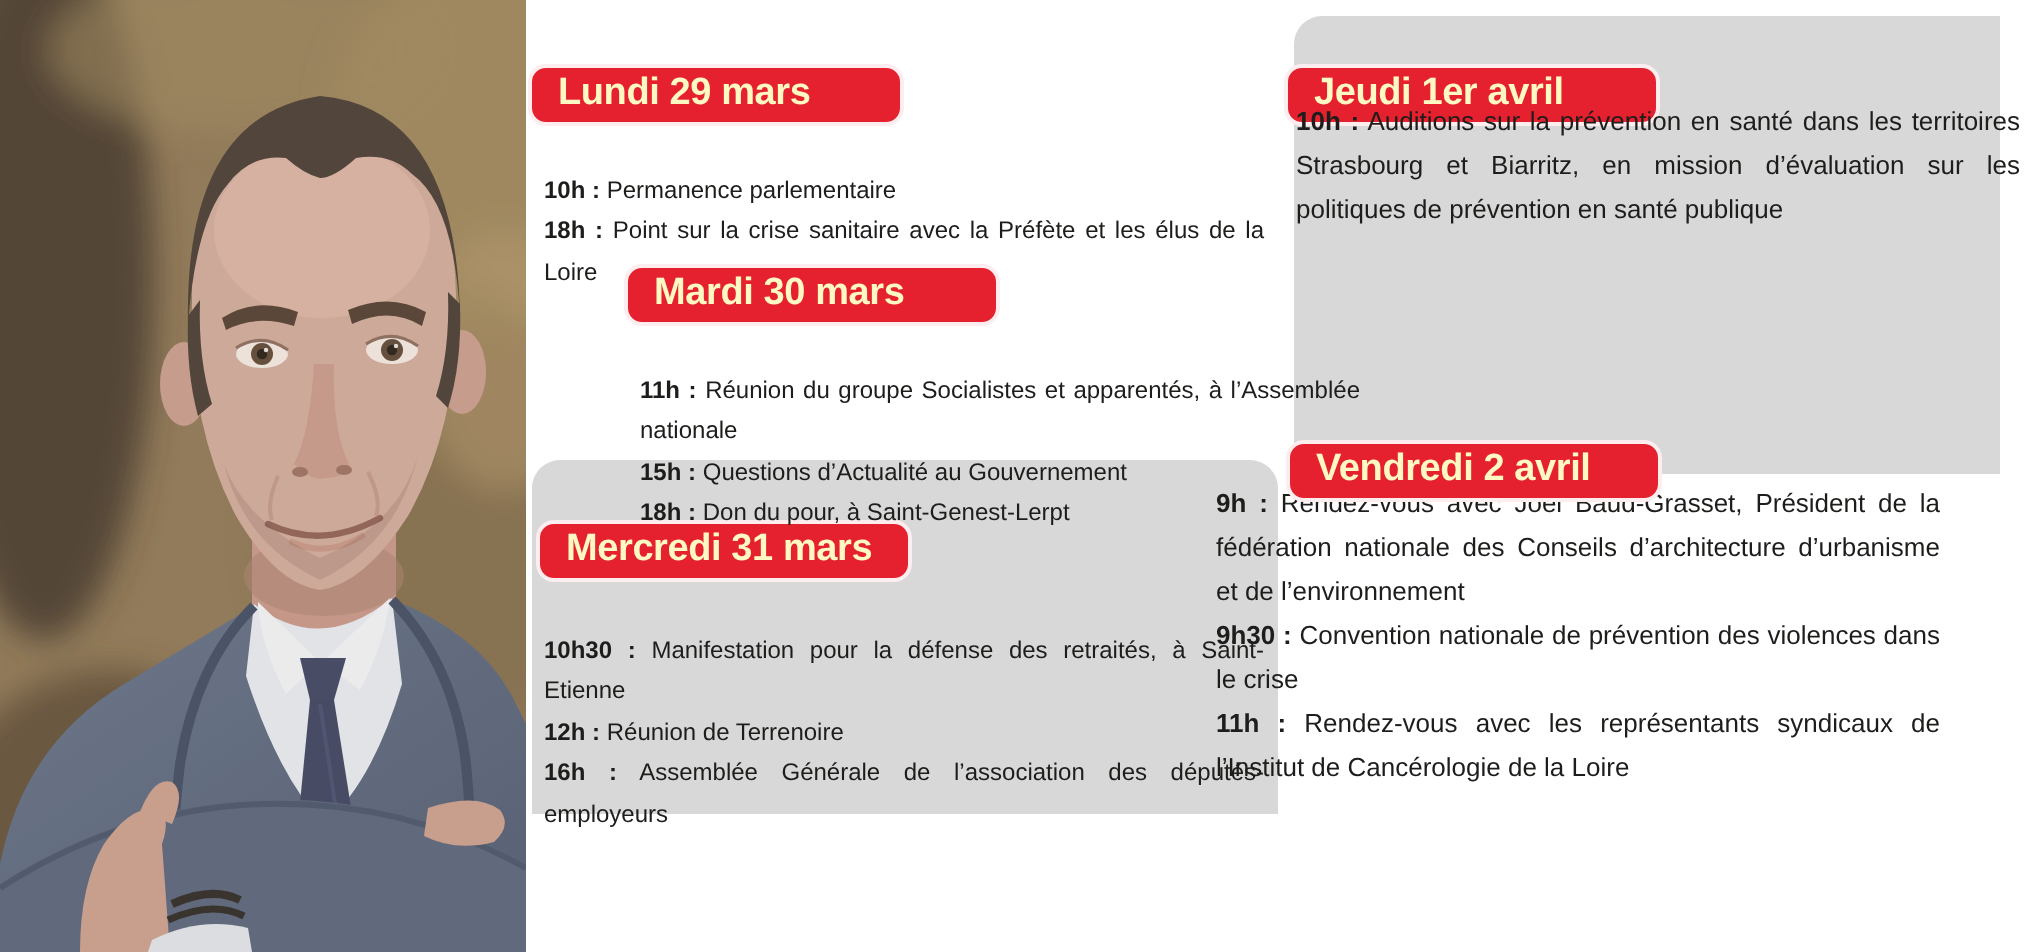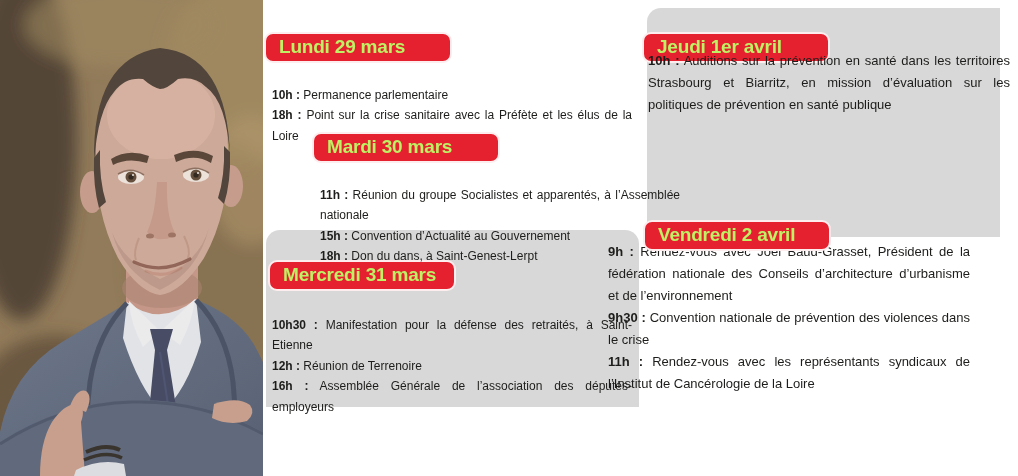--- a/index.html
+++ b/index.html
@@ -9,21 +9,21 @@
   }
   
   #photo{position:absolute;left:0;top:0;width:263px;height:476px;overflow:hidden;}
   #photo svg{display:block;}
   
   .panel{position:absolute;background:#d8d8d8;}
   #mercredi-panel{left:266px;top:230px;width:373px;height:177px;border-radius:14px 14px 0 0;}
   #jeudi-panel{left:647px;top:8px;width:353px;height:229px;border-radius:14px 0 0 14px;}
   
   .day-header{
-    display:inline-block;background:#e5212f;color:#bef264;
+    display:inline-block;background:#e5212f;color:#fef9c3;
     font-weight:bold;font-size:19px;line-height:21px;
     padding:2px 13px 4px;min-width:158px;border-radius:9px;
     border:2px solid rgba(255,255,255,.92);box-sizing:content-box;
     letter-spacing:-0.2px;white-space:nowrap;
   }
   
   .entry{margin:0;text-align:justify;}
   .entry .time{font-weight:bold;}
   .mid .entry{font-size:12px;line-height:20.5px;}
   .right-txt .entry{font-size:13px;line-height:22px;}
@@ -154,22 +154,22 @@
     <div class="entries">
       <p class="entry"><span class="time">10h :</span> <span>Permanence parlementaire</span></p>
       <p class="entry"><span class="time">18h :</span> <span>Point sur la crise sanitaire avec la Préfète et les élus de la Loire</span></p>
     </div>
   </section>
 
   <section id="mardi" class="mid">
     <h2 class="day-header">Mardi 30 mars</h2>
     <div class="entries">
       <p class="entry"><span class="time">11h :</span> <span>Réunion du groupe Socialistes et apparentés, à l’Assemblée nationale</span></p>
-      <p class="entry"><span class="time">15h :</span> <span>Convention d’Actualité au Gouvernement</span></p>
-      <p class="entry"><span class="time">18h :</span> <span>Don du dans, à Saint-Genest-Lerpt</span></p>
+      <p class="entry"><span class="time">15h :</span> <span>Questions d’Actualité au Gouvernement</span></p>
+      <p class="entry"><span class="time">18h :</span> <span>Don du pour, à Saint-Genest-Lerpt</span></p>
     </div>
   </section>
 
   <h2 class="day-header" id="vendredi-header">Vendredi 2 avril</h2>
   <div class="entries right-txt" id="vendredi-entries">
     <p class="entry"><span class="time">9h :</span> <span>Rendez-vous avec Joël Baud-Grasset, Président de la fédération nationale des Conseils d’architecture d’urbanisme et de l’environnement</span></p>
     <p class="entry"><span class="time">9h30 :</span> <span>Convention nationale de prévention des violences dans le crise</span></p>
     <p class="entry"><span class="time">11h :</span> <span>Rendez-vous avec les représentants syndicaux de l’Institut de Cancérologie de la Loire</span></p>
   </div>
 

